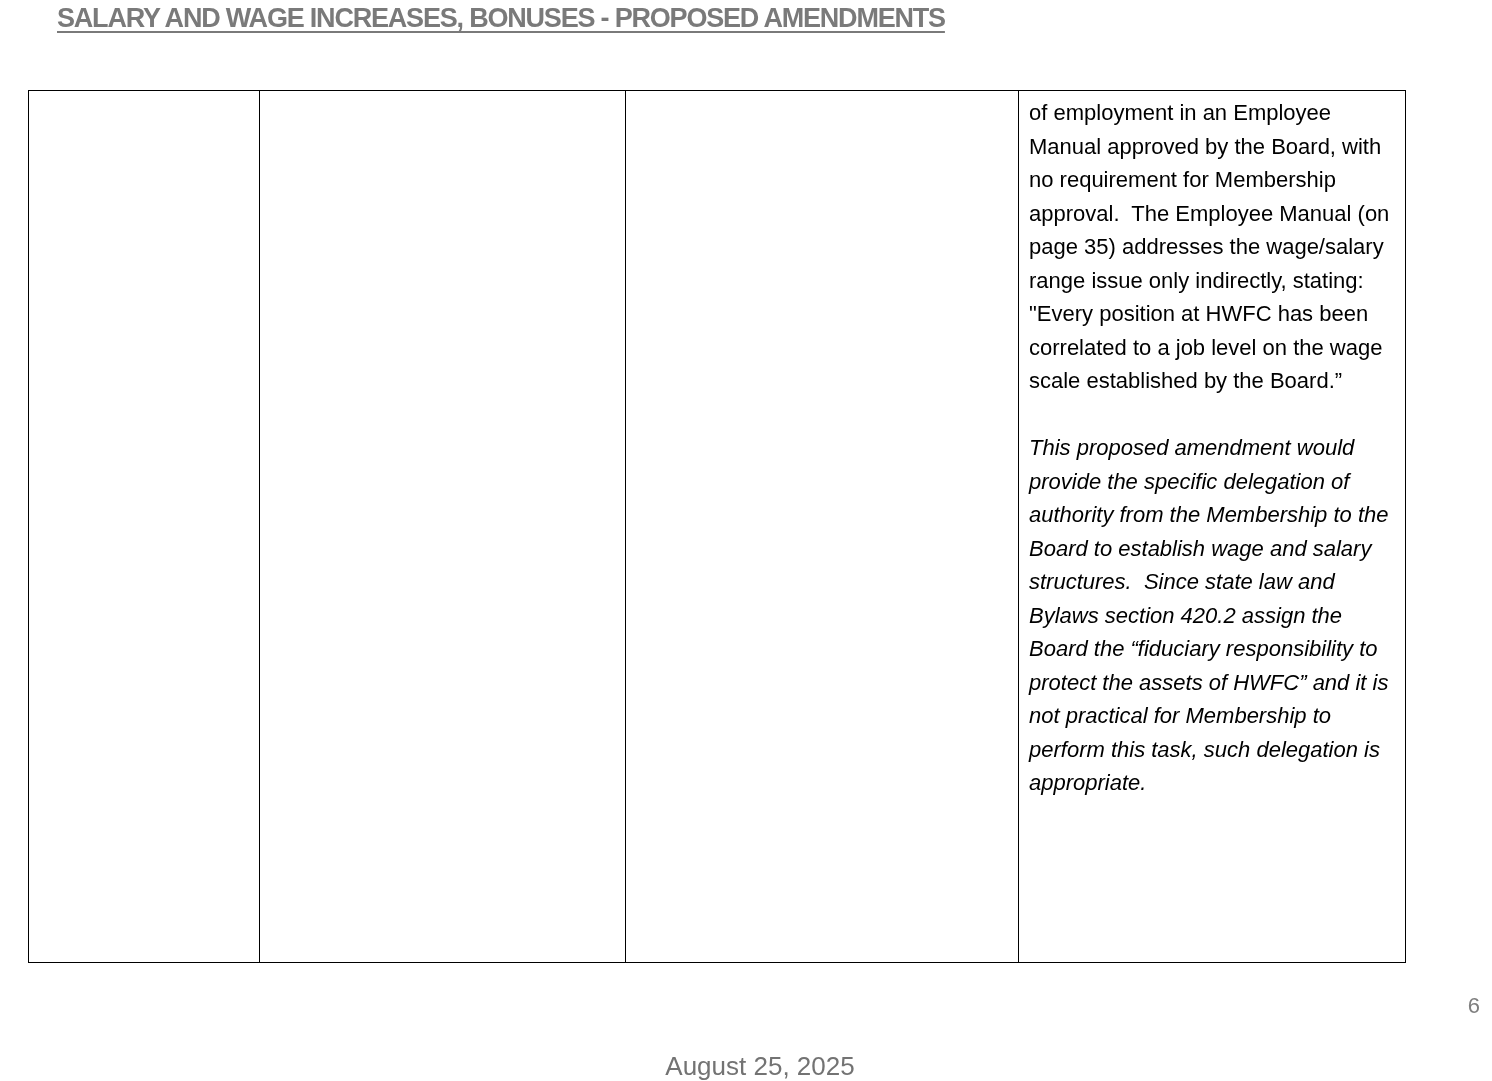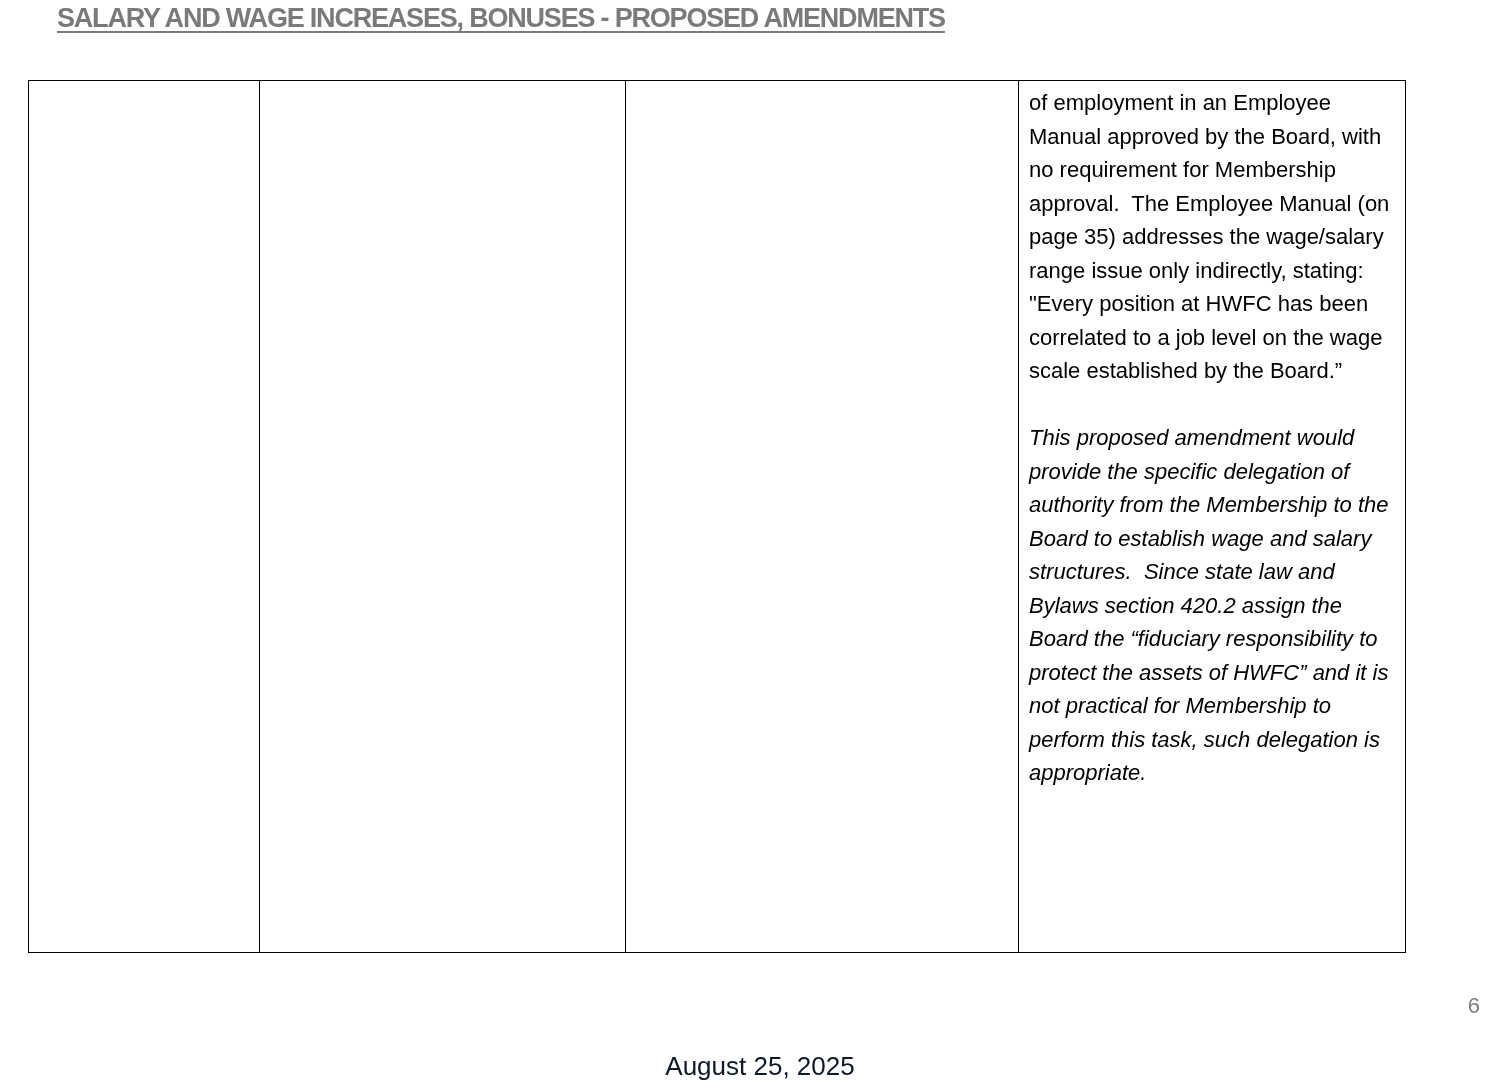--- a/index.html
+++ b/index.html
@@ -27,21 +27,21 @@
     font-weight: bold;
     letter-spacing: -1.2px;
     color: #7a7a7a;
     text-decoration: underline;
     text-underline-offset: 4px;
     white-space: nowrap;
   }
   .doc-table {
     position: absolute;
     left: 28px;
-    top: 80px;
+    top: 90px;
     width: 1377px;
     height: 873px;
     border-collapse: collapse;
     table-layout: fixed;
   }
   .doc-table td {
     border: 1.5px solid #000000;
     vertical-align: top;
     padding: 5px 10px 5px 10px;
     background: #ffffff;
@@ -67,21 +67,21 @@
     font-size: 22px;
     color: #7f7f7f;
   }
   .footer-date {
     position: absolute;
     top: 1051px;
     left: 28px;
     right: 0;
     text-align: center;
     font-size: 26px;
-    color: #0f172a;
+    color: #737373;
   }
 </style>
 </head>
 <body>
 
 <div class="page">
 
   <h1 class="doc-title">SALARY AND WAGE INCREASES, BONUSES - PROPOSED AMENDMENTS</h1>
 
   <table class="doc-table">

